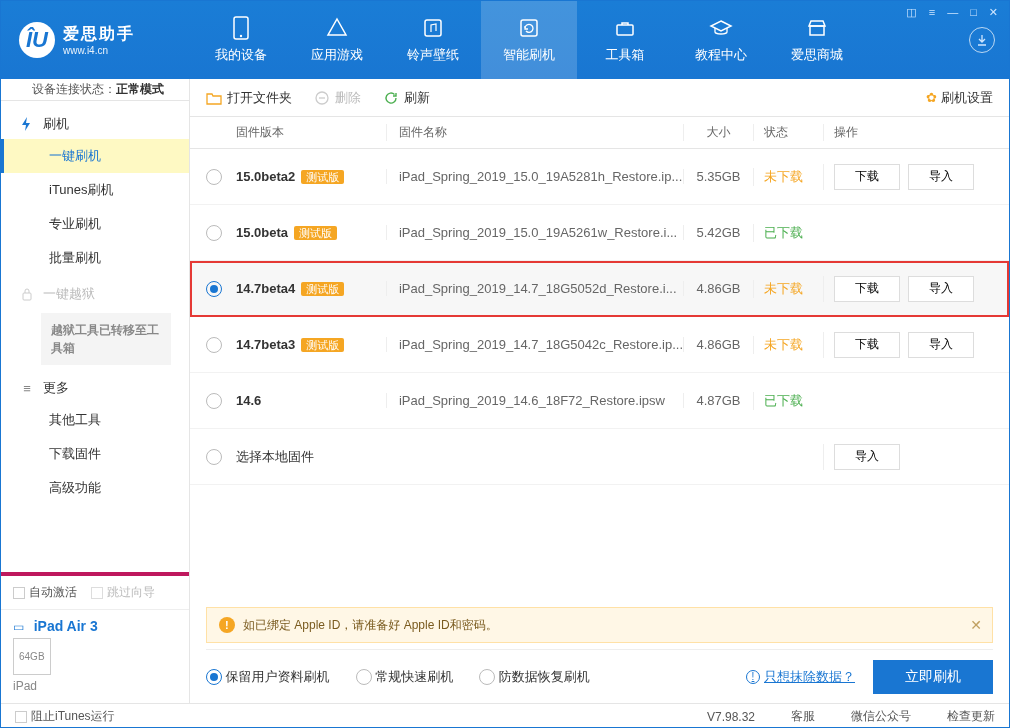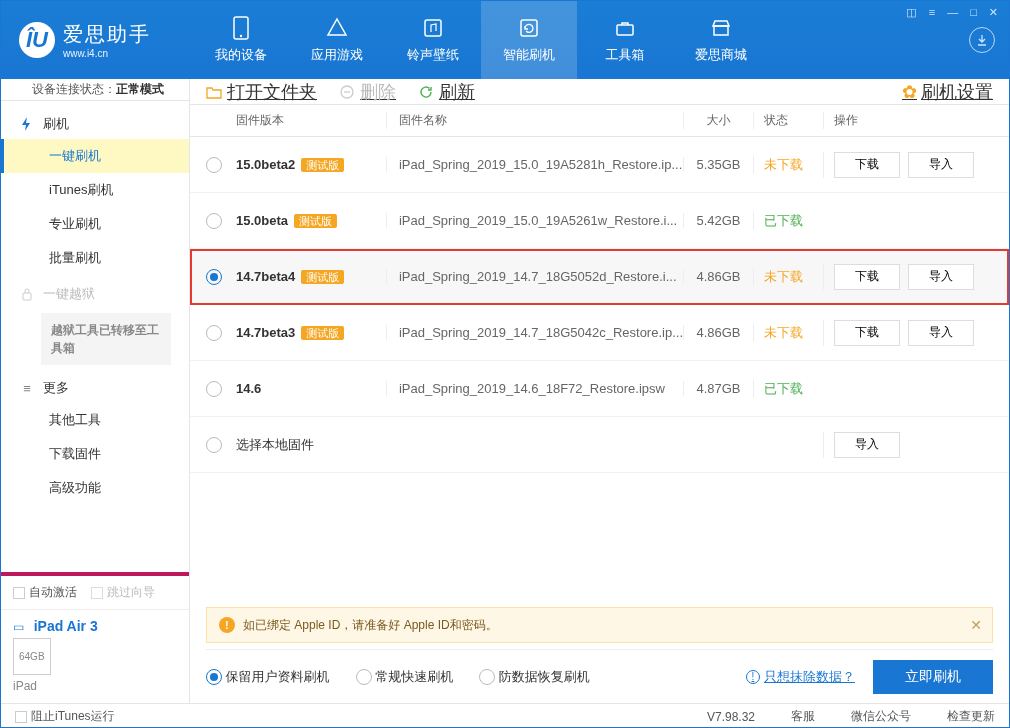--- a/index.html
+++ b/index.html
@@ -3,21 +3,21 @@
 <meta charset="utf-8">
 <style>
 * { margin: 0; padding: 0; box-sizing: border-box; font-family: "Microsoft YaHei", sans-serif; }
 body { width: 1010px; height: 728px; background: #fff; font-size: 12px; color: #333; overflow: hidden; border: 1px solid #1976d2; }
 
 
 .header { height: 78px; background: linear-gradient(#1a7dd6, #1976d2); color: #fff; display: flex; align-items: center; }
 .logo-area { width: 192px; display: flex; align-items: center; padding-left: 18px; }
 .logo-ico { width: 36px; height: 36px; background: #fff; border-radius: 50%; display: flex; align-items: center; justify-content: center; color: #1976d2; font-weight: bold; font-size: 22px; font-style: italic; }
 .logo-txt { margin-left: 8px; }
-.logo-txt .main { font-size: 20px; font-weight: normal; letter-spacing: 2px; }
+.logo-txt .main { font-size: 16px; font-weight: bold; letter-spacing: 2px; }
 .logo-txt .sub { font-size: 10px; opacity: .9; }
 .nav { flex: 1; display: flex; height: 100%; }
 .nav-item { width: 96px; display: flex; flex-direction: column; align-items: center; justify-content: center; cursor: pointer; font-size: 13px; }
 .nav-item.active { background: rgba(255,255,255,0.18); }
 .nav-icon { width: 24px; height: 24px; margin-bottom: 6px; display: flex; align-items: center; justify-content: center; }
 .nav-icon svg { fill: #fff; }
 .head-right { width: 55px; display: flex; align-items: center; justify-content: center; }
 .dl-circle { width: 26px; height: 26px; border: 1.5px solid rgba(255,255,255,.7); border-radius: 50%; display: flex; align-items: center; justify-content: center; }
 .win-ctrl { position: absolute; top: 6px; right: 12px; display: flex; gap: 12px; font-size: 11px; color: #cfe6ff; }
 
@@ -36,21 +36,21 @@
 .opt-row { padding: 8px 12px; display: flex; align-items: center; gap: 14px; font-size: 12px; color: #555; }
 .chk { width: 12px; height: 12px; border: 1px solid #ccc; display:inline-block; margin-right:4px; vertical-align:middle;}
 .chk.grey{border-color:#ddd;}
 .device-box { padding: 8px 12px 10px; border-top: 1px solid #eee; }
 .device-name { color: #1976d2; font-size: 14px; font-weight: bold; }
 .device-cap { display:inline-block; border: 1px solid #ccc; color:#888; font-size: 10px; padding: 12px 5px; margin-top: 4px;}
 .device-type { color: #888; font-size: 12px; margin-top: 4px; }
 
 
 .main { flex: 1; display: flex; flex-direction: column; }
-.toolbar { height: 26px; border-bottom: 1px solid #e5e5e5; display: flex; align-items: center; padding: 0 16px; font-size: 18px; text-decoration: underline; }
+.toolbar { height: 38px; border-bottom: 1px solid #e5e5e5; display: flex; align-items: center; padding: 0 16px; font-size: 13px; }
 .tool-btn { display: flex; align-items: center; margin-right: 22px; cursor: pointer; color: #333; }
 .tool-btn .ic { width: 16px; height: 16px; margin-right: 5px; display:flex;align-items:center;justify-content:center;}
 .tool-btn.disabled { color: #bbb; }
 .spacer { flex: 1; }
 .settings-btn { color: #333; display: flex; align-items: center; cursor: pointer; }
 .settings-btn .ic { color: #f5a623; margin-right: 4px; }
 
 .table-head { height: 32px; border-bottom: 1px solid #e5e5e5; display: flex; align-items: center; padding: 0 16px; color: #666; font-size: 12px; }
 .c-radio { width: 30px; }
 .c-ver { width: 150px; }
@@ -147,20 +147,29 @@
       <div class="nav-icon">
           <svg width="22" height="22" viewBox="0 0 22 22">
             <rect x="3" y="8" width="16" height="10" rx="1" fill="none" stroke="#fff" stroke-width="1.5"></rect>
             <path d="M8 8V6h6v2" fill="none" stroke="#fff" stroke-width="1.5"></path>
           </svg>
         </div>
       <span>工具箱</span>
     </div>
     <div class="nav-item">
       <div class="nav-icon">
+          <svg width="24" height="22" viewBox="0 0 24 22">
+            <path d="M12 4 L22 9 L12 14 L2 9 Z" fill="none" stroke="#fff" stroke-width="1.5"></path>
+            <path d="M6 11v4c0 1 3 2 6 2s6-1 6-2v-4" fill="none" stroke="#fff" stroke-width="1.3"></path>
+          </svg>
+        </div>
+      <span>教程中心</span>
+    </div>
+    <div class="nav-item">
+      <div class="nav-icon">
           <svg width="22" height="22" viewBox="0 0 22 22">
             <rect x="4" y="9" width="14" height="9" fill="none" stroke="#fff" stroke-width="1.5"></rect>
             <path d="M3 9 L5 4 H17 L19 9 Z" fill="none" stroke="#fff" stroke-width="1.5"></path>
           </svg>
         </div>
       <span>爱思商城</span>
     </div>
   </div>
   <div class="head-right">
     <div class="dl-circle">

